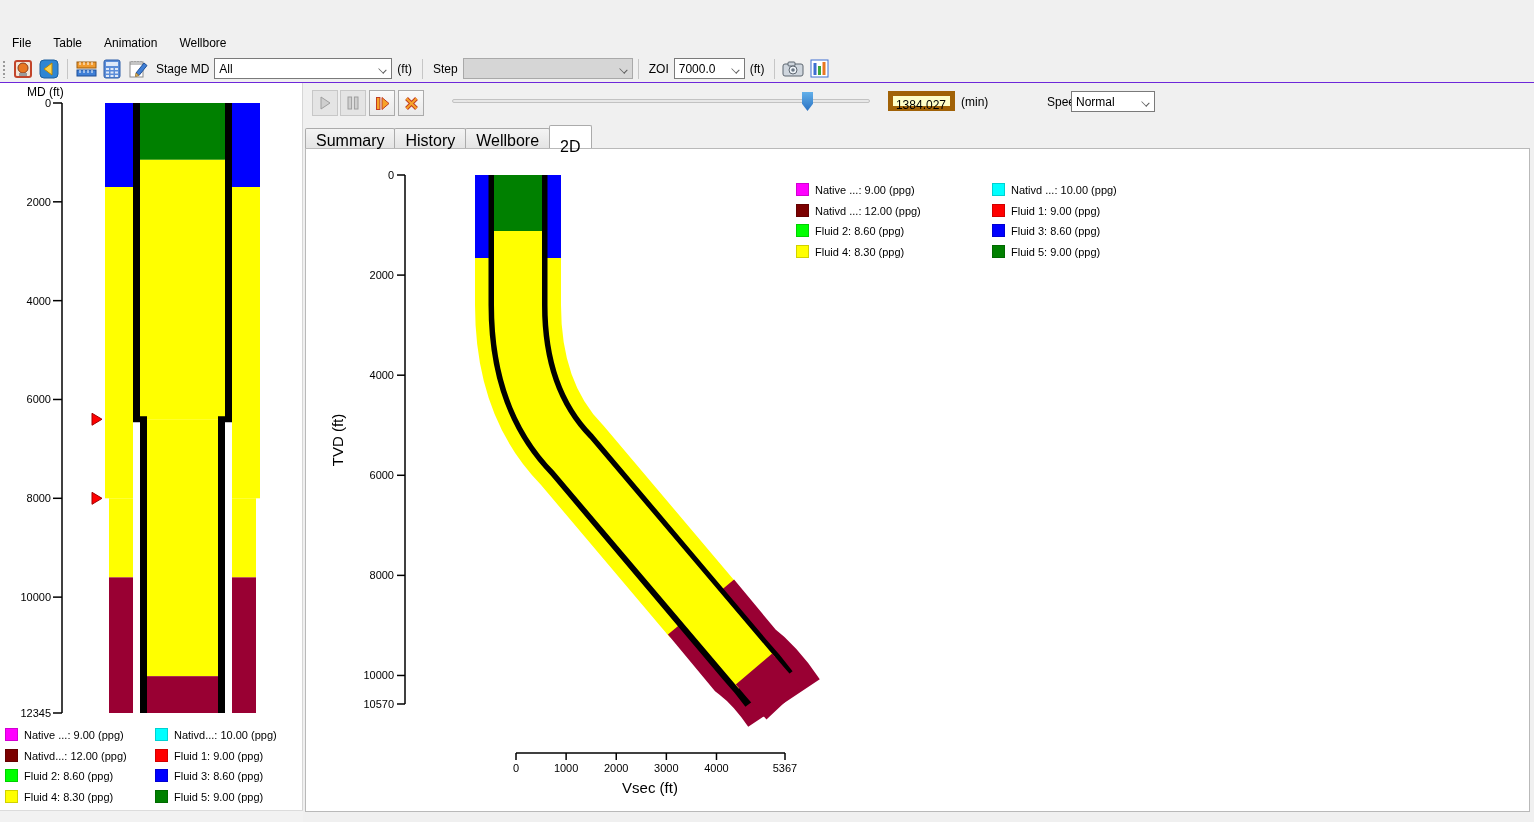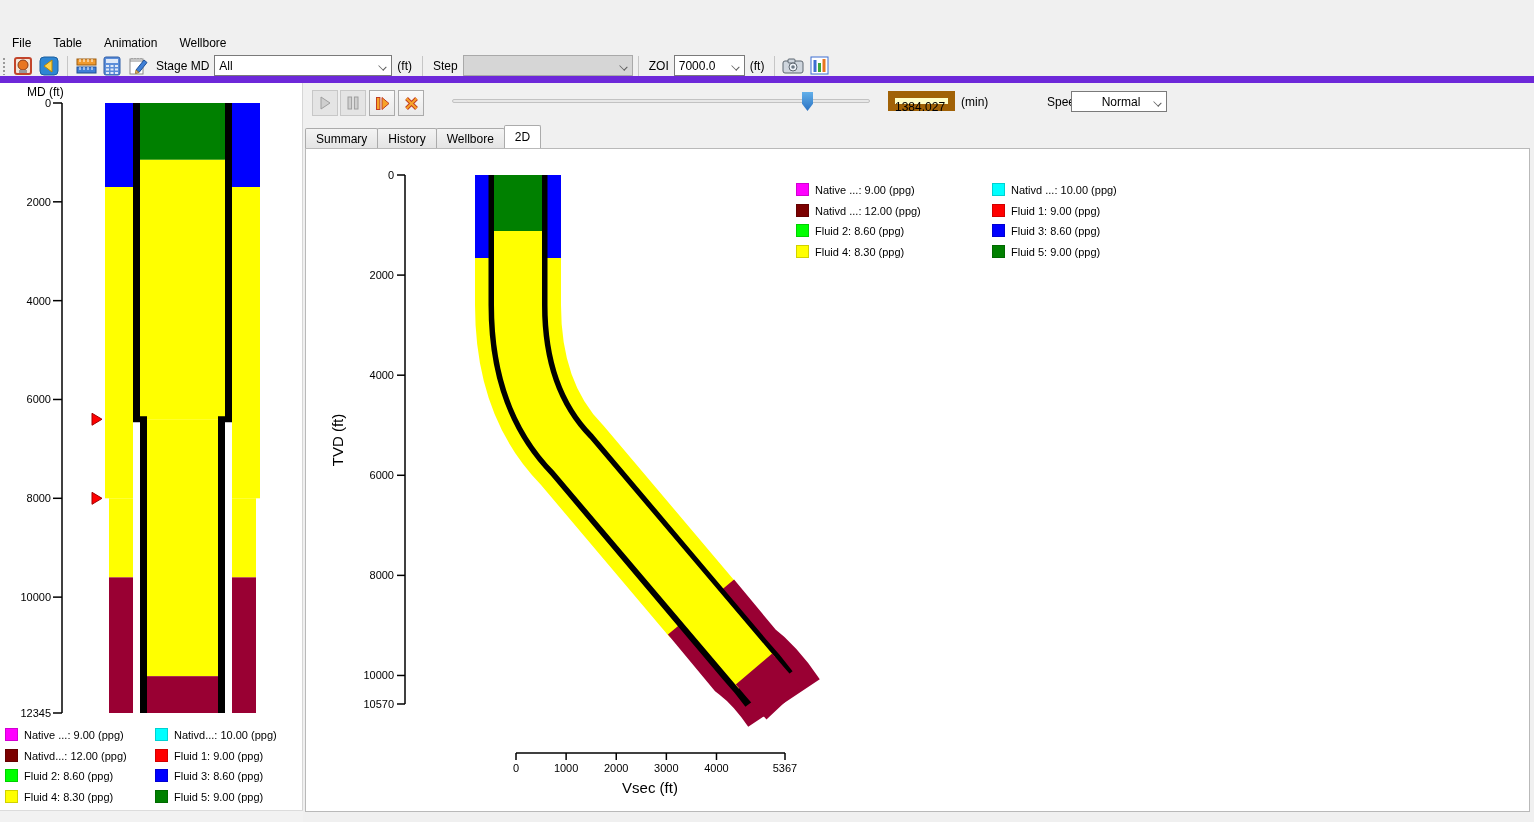--- a/index.html
+++ b/index.html
@@ -10,21 +10,21 @@
   #titlebar .title{font-size:12px;color:#000;margin-left:6px;}
   #appicon{margin-left:9px;}
   .winbtns{position:absolute;right:0;top:0;height:31px;display:flex;}
   .wbtn{width:47px;height:31px;display:flex;align-items:center;justify-content:center;}
   .glyph-min{width:11px;height:0;border-bottom:1px solid #111;}
   .glyph-max{width:10px;height:10px;border:1px solid #111;}
   
   #menubar{position:absolute;left:0;top:31px;width:1319px;height:24px;background:#F0F0F0;display:flex;align-items:center;padding-left:12px;}
   .menu-item{font-size:12px;color:#000;padding:4px 14px 4px 0;margin-right:8px;}
   
-  #toolbar{position:absolute;left:0;top:55px;width:1534px;height:28px;background:#F0F0F0;border-bottom:7px solid #6d28d9;display:flex;align-items:center;}
+  #toolbar{position:absolute;left:0;top:55px;width:1534px;height:28px;background:#F0F0F0;border-bottom:1px solid #6d28d9;display:flex;align-items:center;}
   .grip{width:4px;height:18px;margin:0 4px 0 2px;background-image:radial-gradient(circle,#9a9a9a 1px,transparent 1.2px);background-size:4px 4px;}
   .tbtn{width:24px;height:24px;border:none;background:transparent;display:flex;align-items:center;justify-content:center;padding:0;margin:0 1px;}
   .tsep{width:1px;height:20px;background:#c6c6c6;margin:0 5px;}
   .tlabel{font-size:12px;color:#000;margin:0 5px;white-space:nowrap;}
   .combo{height:21px;background:#fff;border:1px solid #7a7a7a;display:flex;align-items:center;position:relative;font-size:12px;padding-left:4px;}
   .combo .chev{position:absolute;right:5px;top:7px;width:7px;height:7px;border-right:1.6px solid #5a5a5a;border-bottom:1.6px solid #5a5a5a;transform:rotate(45deg) scaleY(.7);}
   .combo.disabled{background:#d6d6d6;border-color:#a9a9a9;}
   
   #leftpanel{position:absolute;left:0;top:83px;width:303px;height:739px;background:#fff;border-right:1px solid #d6d6d6;}
   #left-scroll{position:absolute;left:0;top:727px;width:303px;height:12px;background:#f2f2f2;border-top:1px solid #dcdcdc;}
@@ -32,28 +32,28 @@
   .legend .li{display:flex;align-items:flex-end;height:13px;}
   .legend .sw{width:13px;height:13px;margin-right:6px;flex:none;box-shadow:inset 0 0 0 1px rgba(0,0,0,.18);}
   .legend .lt{font-size:11px;color:#000;white-space:nowrap;}
   #left-legend{position:absolute;left:5px;top:645px;grid-template-columns:150px 142px;row-gap:7.5px;}
   
   #playrow{position:absolute;left:305px;top:83px;width:1229px;height:43px;background:#F0F0F0;}
   .pbtn{position:absolute;top:7px;width:26px;height:26px;border:1px solid #ababab;background:linear-gradient(#fafafa,#e9e9e9);display:flex;align-items:center;justify-content:center;padding:0;}
   .pbtn.dis{background:#e4e4e4;border-color:#c7c7c7;}
   #slider-track{position:absolute;left:147px;top:16px;width:418px;height:4px;background:#e8e8e8;border:1px solid #c2c2c2;border-radius:2px;}
   #slider-thumb{position:absolute;left:497px;top:9px;width:11px;height:19px;background:linear-gradient(#63b0ea,#2a71c2);clip-path:polygon(0 0,100% 0,100% 62%,50% 100%,0 62%);}
-  #timebox{position:absolute;left:583px;top:8px;width:67px;height:20px;background:#ffffc8;border:7px solid #a16207;font-size:12px;text-align:right;padding:2px 4px 0 0;}
+  #timebox{position:absolute;left:583px;top:8px;width:67px;height:20px;background:#ffffc8;border:5px solid #a16207;font-size:12px;text-align:right;padding:2px 4px 0 0;}
   #min-label{position:absolute;left:656px;top:12px;font-size:12px;}
   #speed-label{position:absolute;left:742px;top:12px;font-size:12px;}
-  #speed-combo{position:absolute;left:766px;top:8px;width:96px;justify-content:center;}
+  #speed-combo{position:absolute;left:766px;top:8px;width:84px;}
   
   #tabstrip{position:absolute;left:305px;top:126px;height:22px;display:flex;align-items:flex-end;z-index:3;}
-  .tab{height:20px;padding:3px 10px 0;font-size:12px;background:linear-gradient(#f4f4f4,#e4e4e4);border:1px solid #ababab;border-bottom:none;border-radius:2px 2px 0 0;margin-right:-1px;color:#000;}
-  .tab.active{height:23px;background:#fff;position:relative;z-index:4;padding-top:4px;}
+  .tab{height:20px;padding:3px 10px 0;font-size:16px;background:linear-gradient(#f4f4f4,#e4e4e4);border:1px solid #ababab;border-bottom:none;border-radius:2px 2px 0 0;margin-right:-1px;color:#000;}
+  .tab.active{height:23px;background:#fff;position:relative;z-index:4;padding-top:12px;}
   
   #content{position:absolute;left:305px;top:148px;width:1225px;height:664px;background:#fff;border:1px solid #b9b9b9;z-index:1;}
   #chart-legend{position:absolute;left:490px;top:34px;grid-template-columns:196px 175px;row-gap:7.5px;}
   
   #overlay{position:absolute;left:0;top:0;width:1534px;height:822px;pointer-events:none;z-index:2;}
   #overlay text{font-family:"Liberation Sans",sans-serif;}
   .ticktext{font-size:11px;fill:#000;}
   .axistitle{font-size:15px;fill:#000;}
   .smalltitle{font-size:12px;fill:#000;}
 </style>

